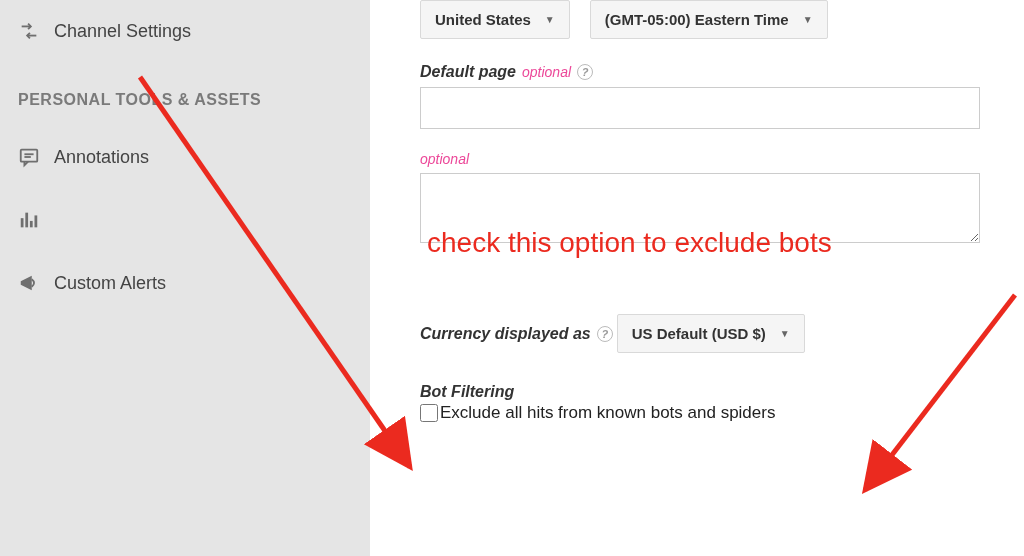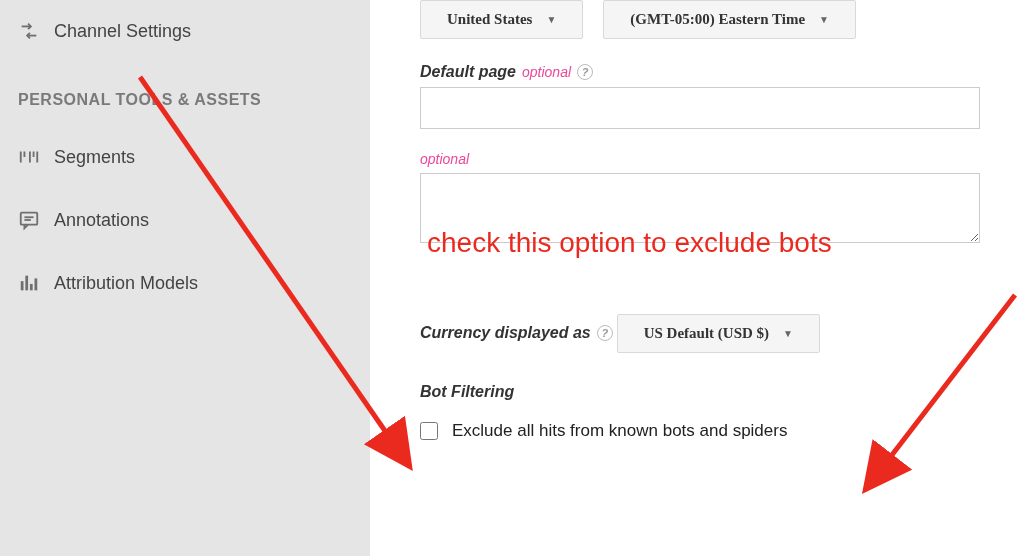--- a/index.html
+++ b/index.html
@@ -45,29 +45,28 @@
   .main {
     flex: 1;
     padding: 0 30px 0 50px;
     position: relative;
   }
   .dropdown-row { display: flex; gap: 20px; margin-top: 0; margin-bottom: 24px; }
   .dropdown {
     background: #f5f5f5;
     border: 1px solid #d9d9d9;
     border-radius: 2px;
-    padding: 10px 26px;
+    padding: 10px 14px;
     display: inline-flex;
     align-items: center;
     gap: 14px;
     font-weight: bold;
     color: #333;
     font-size: 15px;
     cursor: pointer;
-    font-family: Liberation Serif, serif;
   }
   .caret { font-size: 10px; color: #666; }
   .field-block { margin-bottom: 22px; }
   .field-label { font-weight: bold; font-size: 16px; color: #333; display: inline-flex; align-items: center; gap: 6px; font-style: italic; }
   .optional { font-weight: normal; color: #ec4899; font-size: 14px; }
   .help-icon {
     display: inline-flex;
     width: 16px; height: 16px;
     border: 1px solid #bbb;
     border-radius: 50%;
@@ -87,21 +86,21 @@
   .textarea-input {
     width: 100%;
     max-width: 560px;
     height: 70px;
     border: 1px solid #ccc;
     margin-top: 6px;
     font-size: 14px;
     padding: 6px;
     resize: both;
   }
-  .checkbox-row { display: flex; align-items: center; gap: 14px; margin-top: 20px; font-size: 17px; color: #222; }
+  .checkbox-row { display: flex; align-items: center; gap: 2px; margin-top: 2px; font-size: 17px; color: #222; }
   .checkbox-row input { width: 18px; height: 18px; }
   .annotation {
     position: absolute;
     color: #eb2a1f;
     font-size: 28px;
     line-height: 1.3;
     pointer-events: none;
   }
   svg.arrow { position: absolute; pointer-events: none; }
 </style>
@@ -118,32 +117,20 @@
             <polyline points="11,4 14,7 11,10"></polyline>
           <line x1="20" y1="17" x2="10" y2="17"></line>
             <polyline points="13,14 10,17 13,20"></polyline>
         </svg>
       </span>
       <span>Channel Settings</span>
     </div>
 
     <div class="section-header">PERSONAL TOOLS &amp; ASSETS</div>
 
-    <div class="nav-item">
-      <span class="icon-slot">
-        <svg width="22" height="22" viewBox="0 0 24 24" fill="none" stroke="#6f6f6f" stroke-width="2">
-          <line x1="3" y1="6" x2="3" y2="18"></line>
-            <line x1="7" y1="6" x2="7" y2="12"></line>
-          <line x1="13" y1="6" x2="13" y2="18"></line>
-            <line x1="17" y1="6" x2="17" y2="12"></line>
-          <line x1="21" y1="6" x2="21" y2="18"></line>
-        </svg>
-      </span>
-      <span>Segments</span>
-    </div>
 
     <div class="nav-item">
       <span class="icon-slot">
         <svg width="22" height="22" viewBox="0 0 24 24" fill="none" stroke="#6f6f6f" stroke-width="2">
           <rect x="3" y="4" width="18" height="13" rx="1"></rect>
             <line x1="7" y1="9" x2="17" y2="9"></line>
           <line x1="7" y1="12" x2="14" y2="12"></line>
             <polyline points="7,17 7,21 11,17"></polyline>
         </svg>
       </span>
@@ -152,24 +139,32 @@
 
     <div class="nav-item">
       <span class="icon-slot">
         <svg width="22" height="22" viewBox="0 0 24 24" fill="#6f6f6f">
           <rect x="3" y="10" width="3" height="10"></rect>
             <rect x="8" y="4" width="3" height="16"></rect>
           <rect x="13" y="13" width="3" height="7"></rect>
             <rect x="18" y="7" width="3" height="13"></rect>
         </svg>
       </span>
-      <span>Attribution Models</span>
-    </div>
-
-
+    </div>
+
+
+    <div class="nav-item">
+      <span class="icon-slot">
+        <svg width="22" height="22" viewBox="0 0 24 24" fill="#6f6f6f">
+          <path d="M3 10 L15 4 L15 20 L3 14 Z"></path>
+            <path d="M15 8 Q20 12 15 16" fill="none" stroke="#6f6f6f" stroke-width="2"></path>
+        </svg>
+      </span>
+      <span>Custom Alerts</span>
+    </div>
   </div>
 
   <div class="main">
     <div class="dropdown-row">
       <div class="dropdown">
         <span>United States</span>
         <span class="caret">▼</span>
       </div>
       <div class="dropdown">
         <span>(GMT-05:00) Eastern Time</span>

